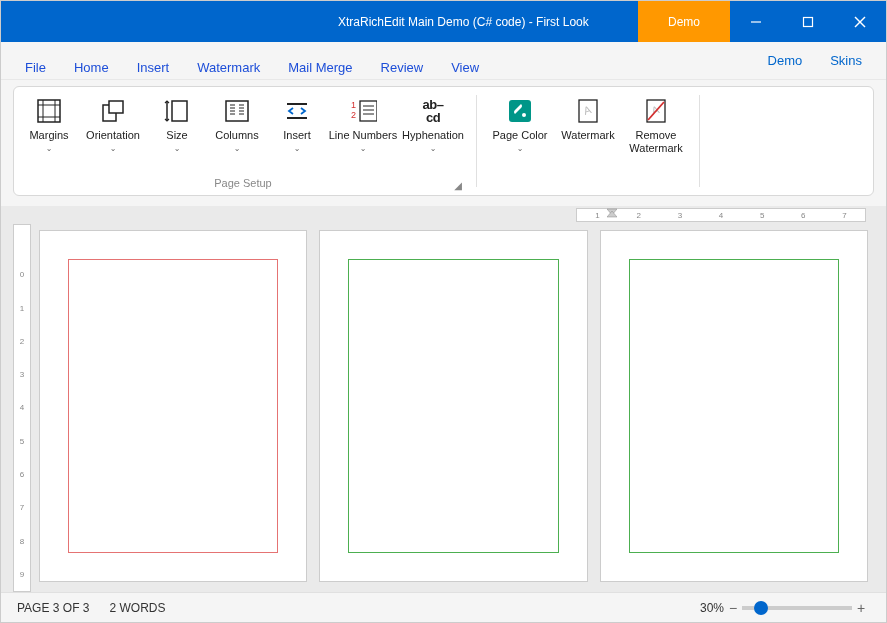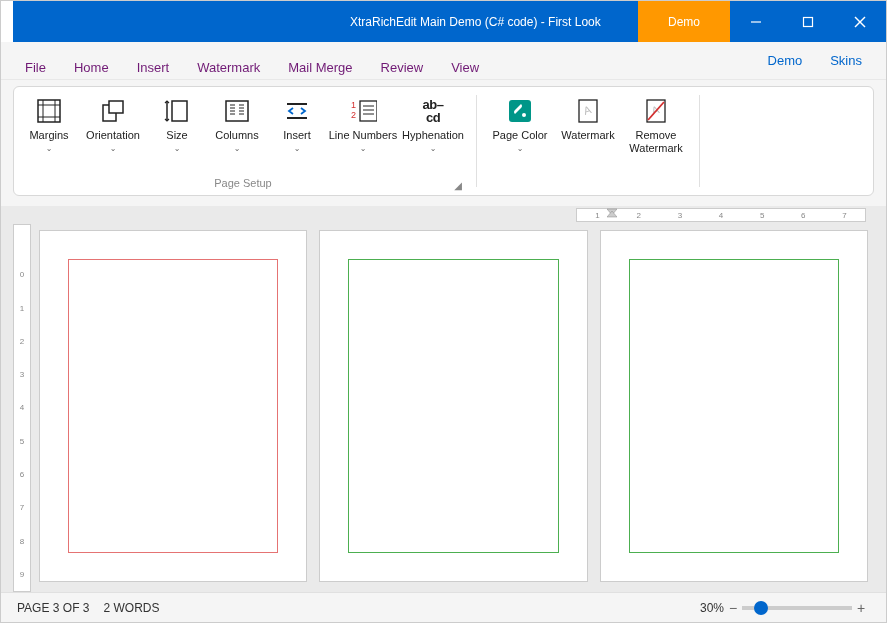--- a/index.html
+++ b/index.html
@@ -1,24 +1,24 @@
 <!DOCTYPE html>
 <html><head>
 <meta charset="utf-8">
 <style>
 * { box-sizing: border-box; margin: 0; padding: 0; }
 body { font-family: "Segoe UI", Arial, sans-serif; font-size: 13px; background: #fff; width: 887px; height: 623px; overflow: hidden; border: 1px solid #ccc; display: flex; flex-direction: column; }
-.titlebar { background: #0066cc; color: #fff; height: 41px; display: flex; align-items: stretch; margin-left: 12px; }
+.titlebar { background: #0066cc; color: #fff; height: 41px; display: flex; align-items: stretch; }
 .titlebar .spacer-left { width: 337px; }
 .titlebar .title { flex: 0 0 auto; display: flex; align-items: center; font-size: 12px; }
 .titlebar .spacer-mid { flex: 1; }
 .titlebar .demo-btn { background: #ff9800; color: #fff; width: 92px; display: flex; align-items: center; justify-content: center; font-size: 12px; }
 .titlebar .winbtn { width: 52px; display: flex; align-items: center; justify-content: center; color: #fff; }
 .menubar { height: 38px; display: flex; align-items: center; padding: 0 14px; gap: 8px; background: #f5f5f5; border-bottom: 1px solid #e8e8e8; }
-.menu-item { padding: 8px 10px; color: #701a75; font-size: 13px; margin-top: 14px; }
+.menu-item { padding: 8px 10px; color: #1d4ed8; font-size: 13px; margin-top: 14px; }
 .menu-item.active { font-weight: 700; font-size: 14px; border-bottom: 3px solid #0066cc; }
 .menu-spacer { flex: 1; }
 .menu-link { color: #0066cc; padding: 6px 10px; font-size: 13px; }
 .ribbon { background: #f5f5f5; padding: 6px 12px 10px 12px; }
 .ribbon-inner { background: #fff; border: 1px solid #d8d8d8; border-radius: 6px; display: flex; align-items: stretch; height: 110px; }
 .ribbon-group { display: flex; flex-direction: column; }
 .ribbon-buttons { display: flex; align-items: flex-start; padding: 6px 6px 0 6px; gap: 2px; flex: 1; }
 .ribbon-btn { display: flex; flex-direction: column; align-items: center; justify-content: flex-start; width: 58px; padding: 4px 0; text-align: center; font-size: 11px; color: #222; line-height: 1.2; position: relative; }
 .ribbon-btn.wide { width: 66px; }
 .ribbon-btn.w70 { width: 70px; }
@@ -35,21 +35,21 @@
 .ruler-h .marker { position: absolute; left: 606px; top: -1px; width: 10px; height: 16px; }
 .ruler-h .marker svg { display: block; }
 .ruler-v { position: absolute; left: 12px; top: 18px; width: 18px; bottom: 0; background: #fff; border: 1px solid #ccc; font-size: 8px; color: #888; display: flex; flex-direction: column; }
 .ruler-v .tick { flex: 1; display: flex; align-items: center; justify-content: center; }
 .pages { position: absolute; left: 38px; top: 24px; right: 18px; bottom: 10px; display: flex; gap: 12px; }
 .page { flex: 1; background: #fff; border: 1px solid #ccc; position: relative; }
 .page .margin-box { position: absolute; left: 28px; right: 28px; top: 28px; bottom: 28px; }
 .page .margin-box.red { border: 1px solid #e57373; }
 .page .margin-box.green { border: 1px solid #4caf50; }
 .statusbar { height: 30px; background: #f5f5f5; border-top: 1px solid #e0e0e0; display: flex; align-items: center; padding: 0 16px; font-size: 12px; color: #333; }
-.statusbar .status-left { display: flex; gap: 14px; }
+.statusbar .status-left { display: flex; gap: 20px; }
 .statusbar .spacer { flex: 1; }
 .statusbar .zoom { display: flex; align-items: center; gap: 0; }
 .slider { width: 110px; height: 4px; background: #ccc; position: relative; }
 .slider .thumb { position: absolute; left: 12px; top: -5px; width: 14px; height: 14px; background: #0066cc; border-radius: 50%; }
 .zoom-btn { width: 18px; height: 18px; display: flex; align-items: center; justify-content: center; color: #666; font-size: 14px; border: none; background: transparent; }
 .text-icon { font-size: 13px; font-weight: 600; letter-spacing: -0.5px; line-height: 1; text-align: center; }
 </style>
 </head>
 <body>
 

